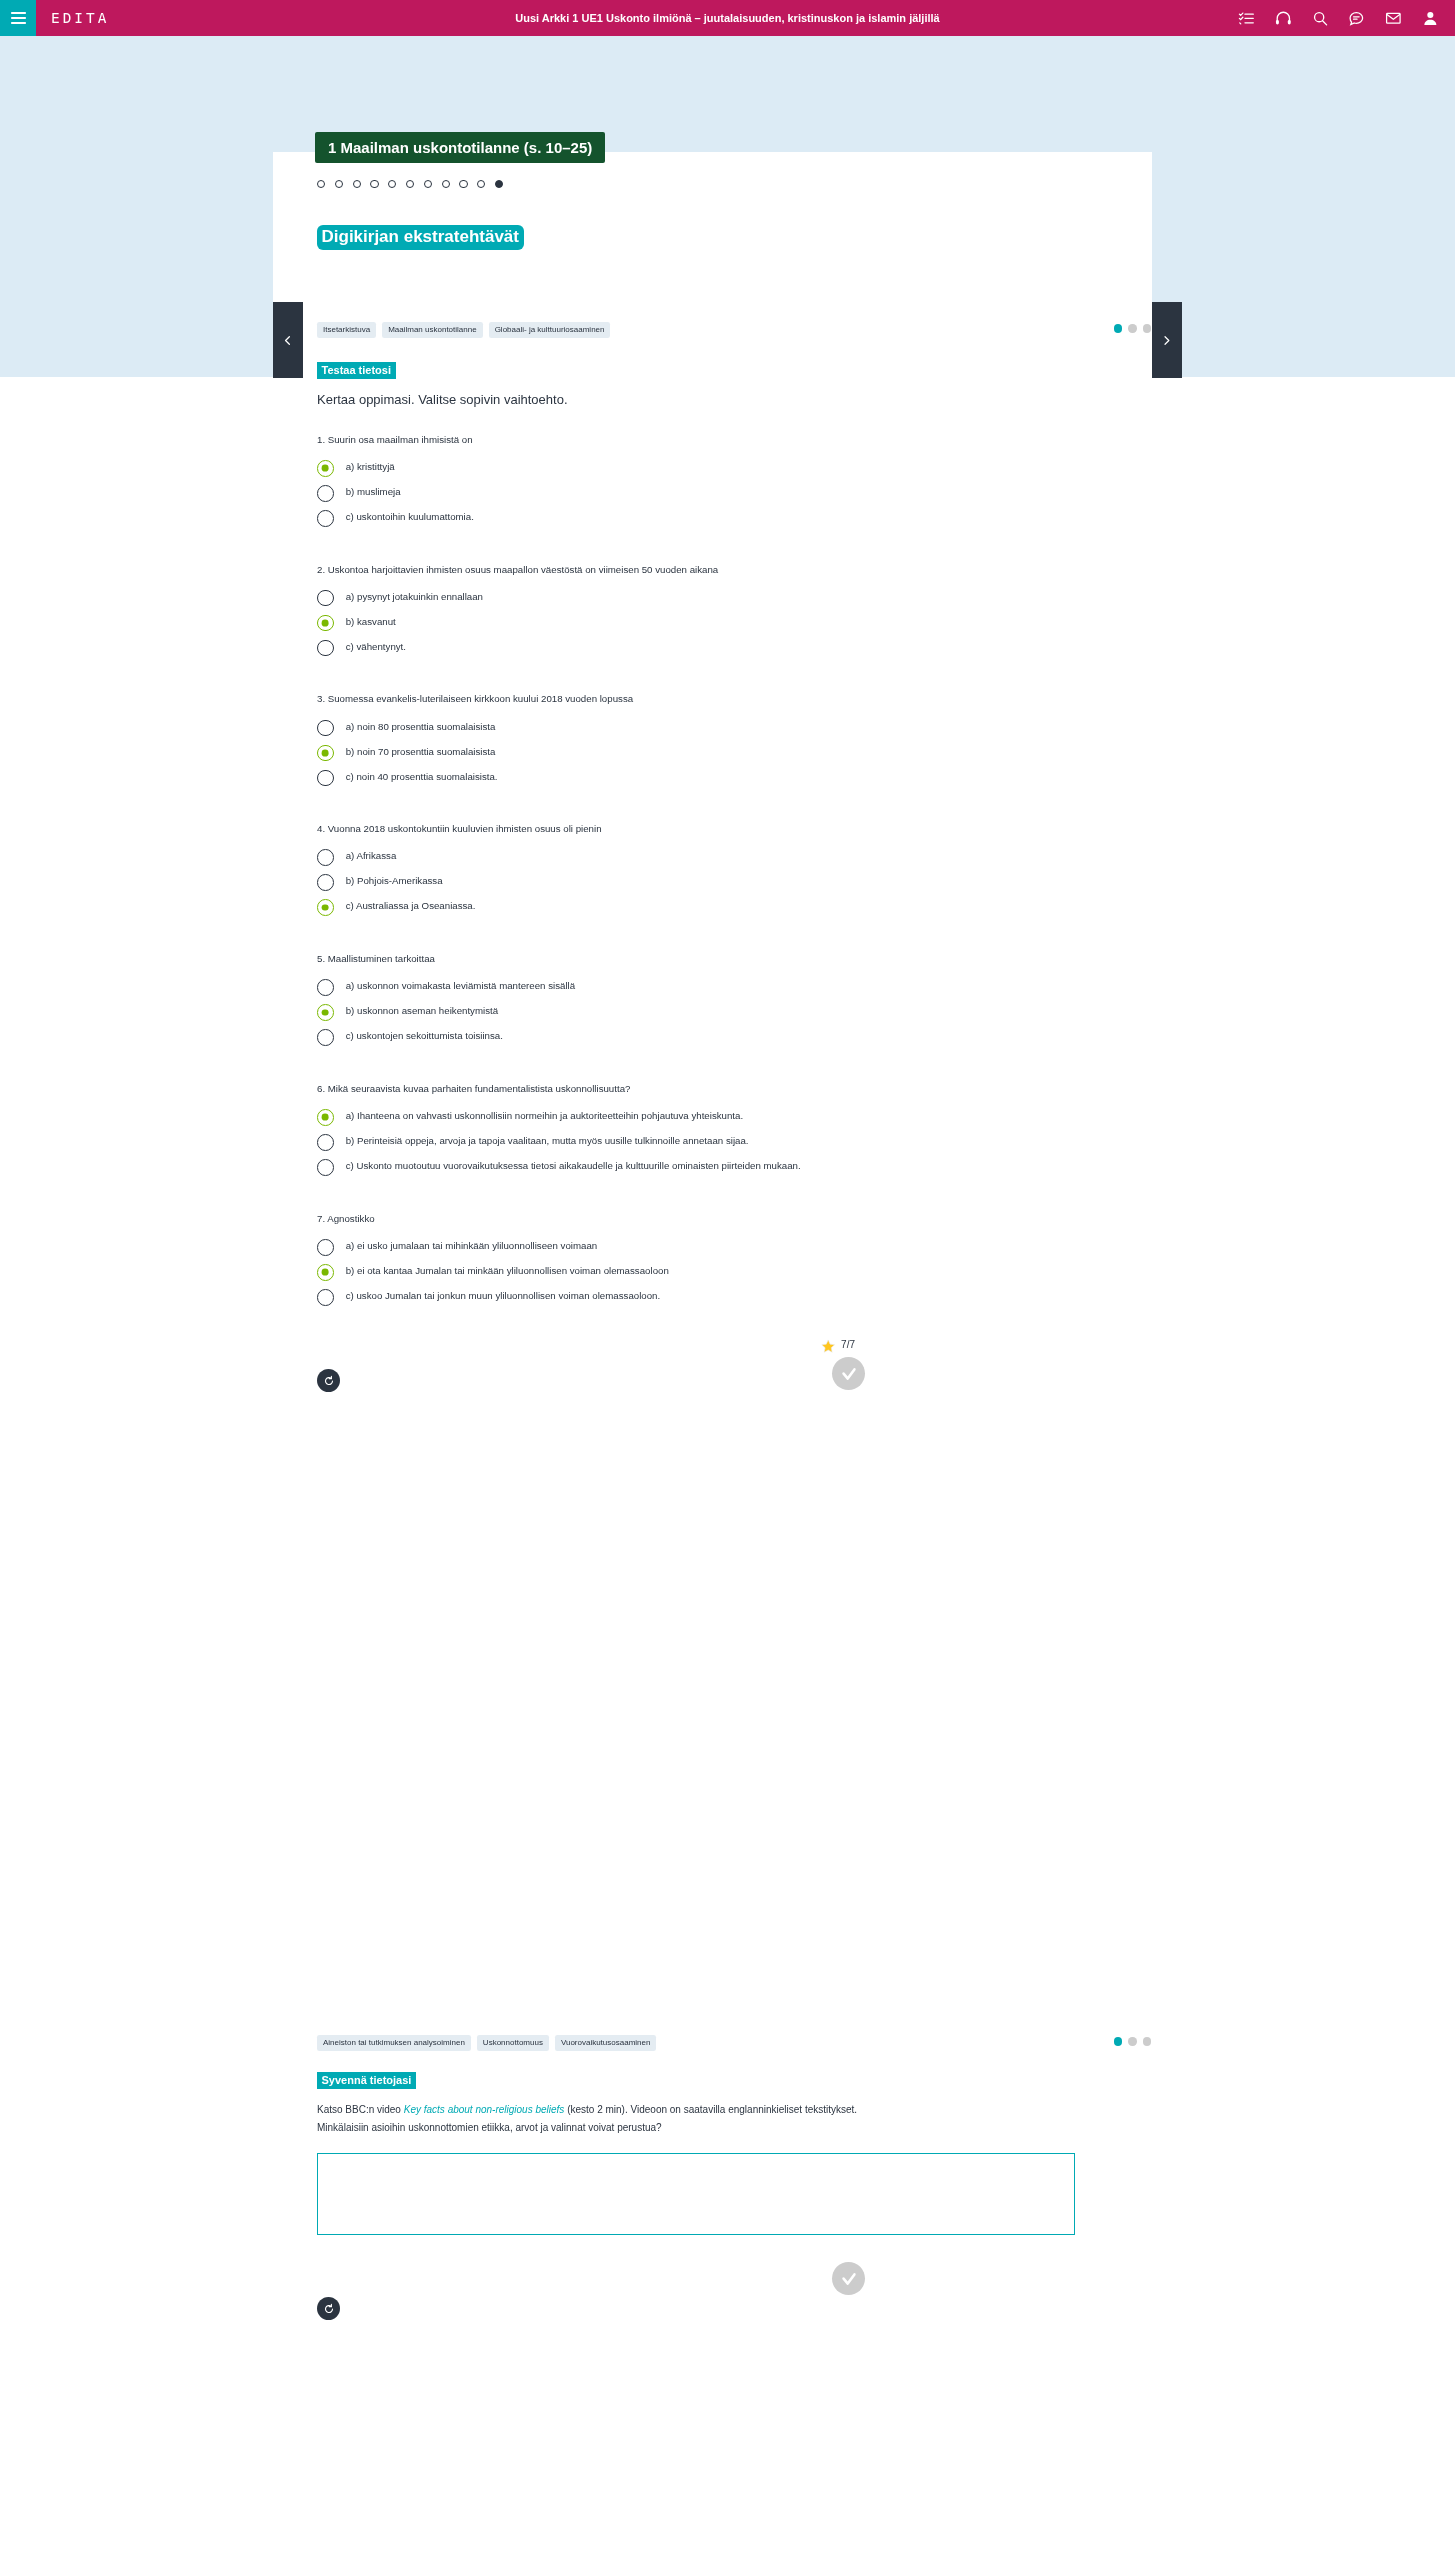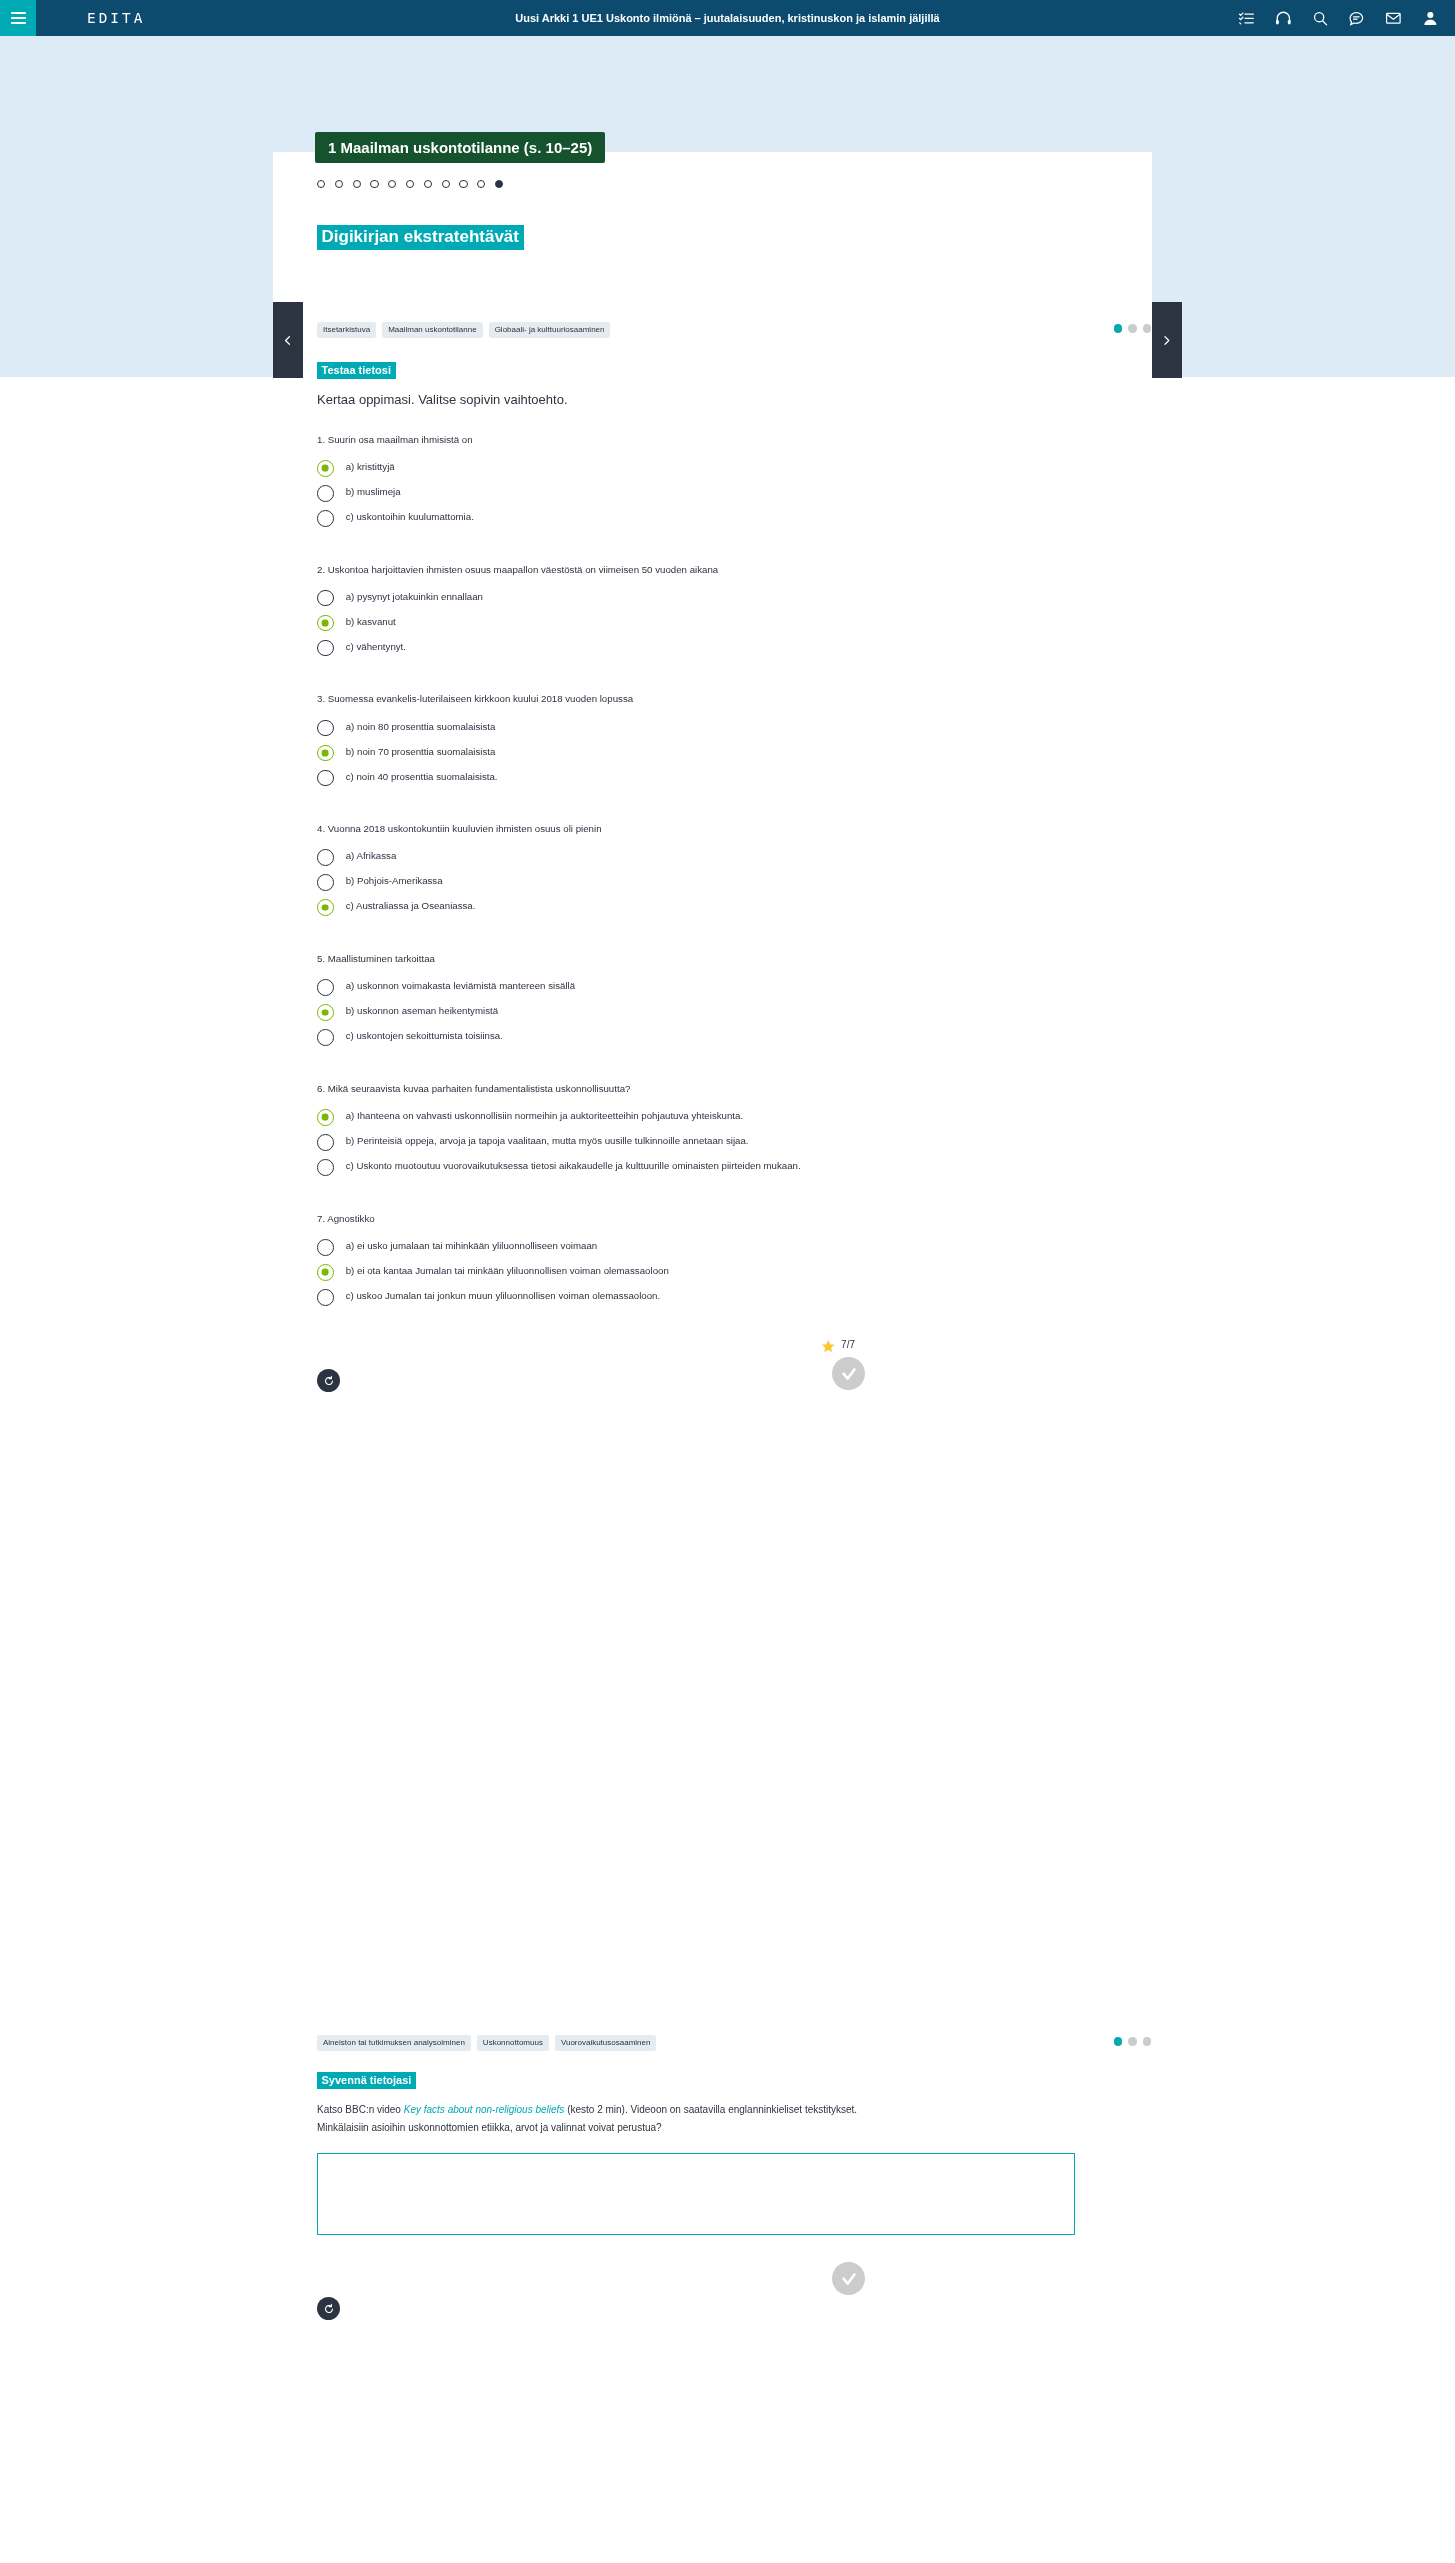--- a/index.html
+++ b/index.html
@@ -9,24 +9,23 @@
     background: #ffffff;
     font-family: "Liberation Sans", sans-serif;
     color: #2b3440;
   }
 
   
   .topbar {
     position: absolute;
     top: 0; left: 0;
     width: 1455px; height: 36px;
-    background: #0c4a6e;
+    background: #be185d;
     display: flex;
     align-items: center;
-    gap: 36px;
   }
   .hamburger-box {
     width: 36px; height: 36px;
     background: #00aab4;
     display: flex; align-items: center; justify-content: center;
     flex: 0 0 auto;
     cursor: pointer;
   }
   .hamburger-box .bars { width: 15px; }
   .hamburger-box .bars i {
@@ -103,20 +102,21 @@
   
   .hl-heading {
     position: absolute;
     top: 225px; left: 317px;
     background: #00aab4;
     color: #ffffff;
     font-size: 17px;
     font-weight: bold;
     padding: 2.3px 5.3px 3px 4.5px;
     white-space: nowrap;
+    border-radius: 6px;
   }
 
   
   .nav-arrow {
     position: absolute;
     top: 302px;
     width: 30px; height: 76px;
     background: #2b3440;
     display: flex; align-items: center; justify-content: center;
     cursor: pointer;

